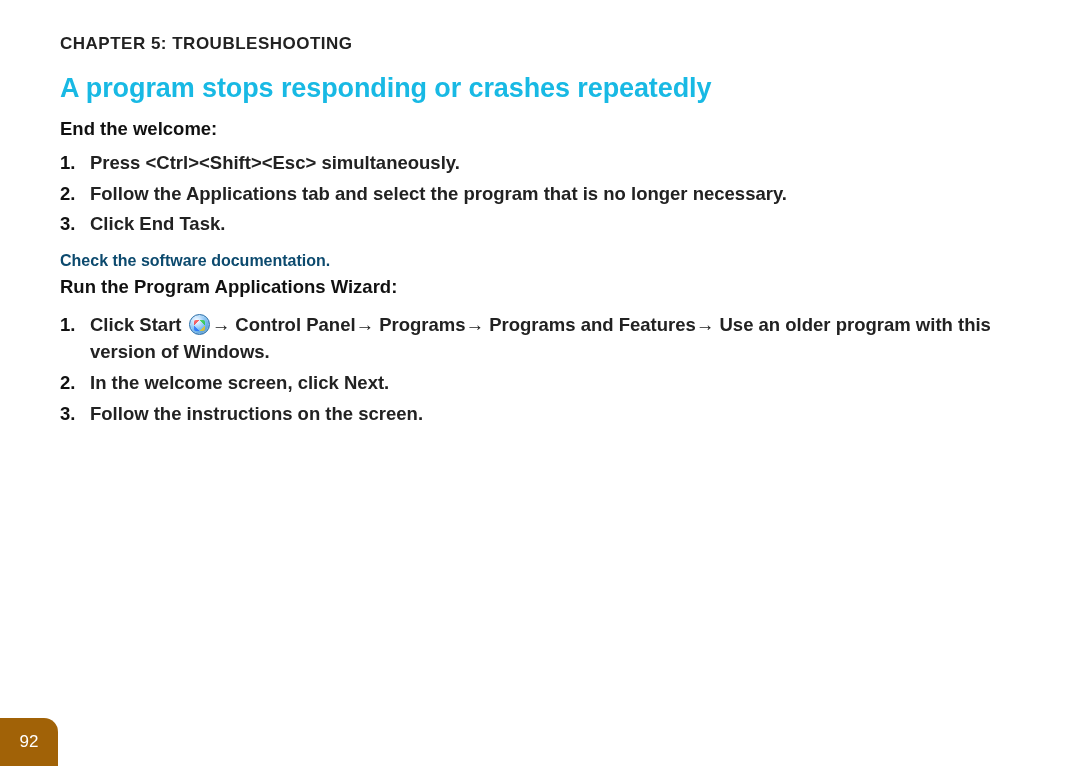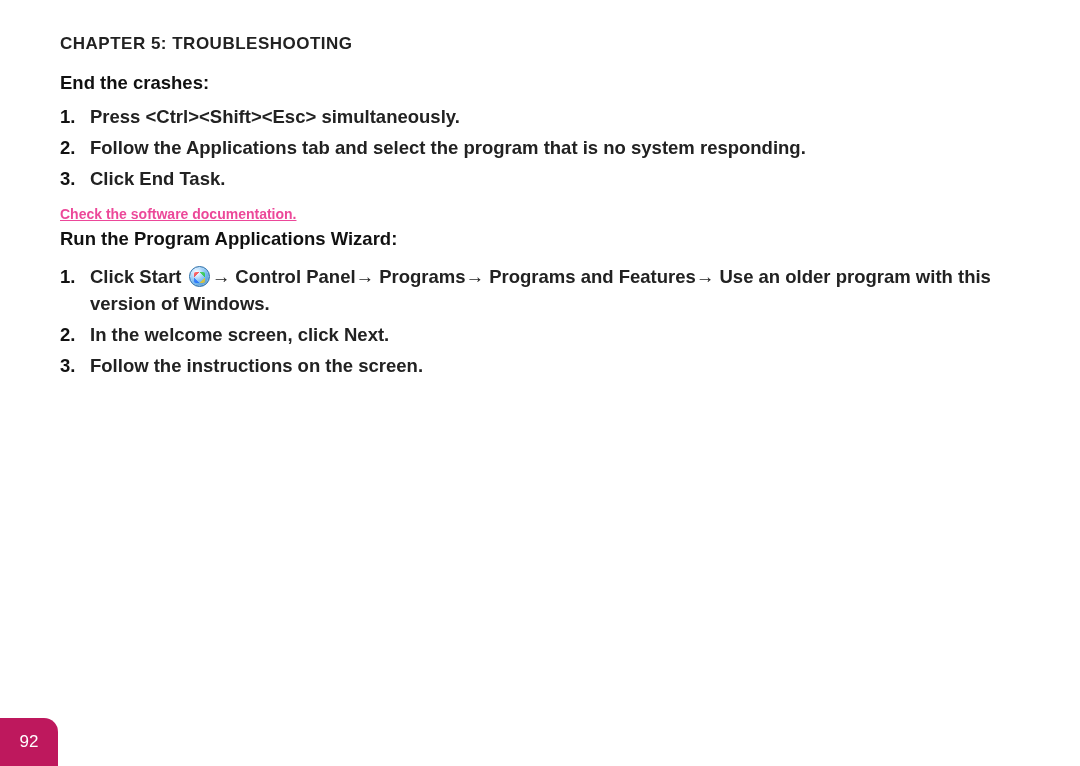--- a/index.html
+++ b/index.html
@@ -1,50 +1,51 @@
 <!DOCTYPE html>
 <html><head>
 <meta charset="utf-8">
 <style>
   * { box-sizing: border-box; margin: 0; padding: 0; }
   html, body { width: 1080px; height: 766px; background: #ffffff; font-family: "Segoe UI", "Helvetica Neue", Arial, sans-serif; color: #1a1a1a; }
   .page { position: relative; width: 1080px; height: 766px; padding: 34px 60px 0 60px; }
   .chapter { font-size: 17px; font-weight: 700; letter-spacing: 0.5px; text-transform: uppercase; color: #222; margin-bottom: 18px; }
   .h-blue { color: #18b9e4; font-size: 27px; font-weight: 600; line-height: 1.25; margin-top: 12px; margin-bottom: 12px; letter-spacing: -0.1px; }
   .sub-bold { font-size: 18.5px; font-weight: 700; color: #111; margin-top: 6px; margin-bottom: 10px; }
-  .sub-bold-sp { font-size: 14px; font-weight: 700; color: #ec4899; margin-top: 14px; margin-bottom: 2px; text-decoration: underline; }
+  .sub-bold-sp { font-size: 16px; font-weight: 700; color: #0c4a6e; margin-top: 14px; margin-bottom: 2px; }
   .para { font-size: 18.5px; font-weight: 400; color: #222; line-height: 1.35; margin-top: 6px; }
   ol.steps { list-style: none; counter-reset: step; padding-left: 0; margin-top: 6px; }
   ol.steps > li { counter-increment: step; font-size: 18.5px; line-height: 1.45; color: #222; padding-left: 30px; position: relative; margin-bottom: 4px; }
   ol.steps > li::before { content: counter(step) "."; font-weight: 700; position: absolute; left: 0; top: 0; color: #111; }
   ol.steps.b > li::before { font-weight: 700; }
   .b { font-weight: 700; }
   .start-orb { display: inline-flex; vertical-align: -4px; width: 21px; height: 21px; border-radius: 50%; background: radial-gradient(circle at 35% 30%, #ffffff 0%, #cfe8ff 20%, #6fb7f0 55%, #2a6ea8 100%); border: 1px solid #2a6ea8; box-shadow: inset 0 0 2px rgba(255,255,255,0.8); margin: 0 2px; position: relative; }
   .start-orb::after { content: ""; position: absolute; left: 4px; top: 5px; width: 11px; height: 11px; background:
       linear-gradient(to bottom right, rgba(255,0,0,0.6) 0 25%, transparent 25%),
       linear-gradient(to bottom left,  rgba(0,200,0,0.6) 0 25%, transparent 25%),
       linear-gradient(to top right,    rgba(0,80,255,0.6) 0 25%, transparent 25%),
       linear-gradient(to top left,     rgba(255,200,0,0.7) 0 25%, transparent 25%);
       mix-blend-mode: normal; filter: blur(0.4px); border-radius: 2px; }
-  .page-tab { position: absolute; left: 0; bottom: 0; width: 58px; height: 48px; background: #be185d; border-top-right-radius: 14px; display: flex; align-items: center; justify-content: center; }
+  .page-tab { position: absolute; left: 0; bottom: 0; width: 58px; height: 48px; background: #a16207; border-top-right-radius: 14px; display: flex; align-items: center; justify-content: center; }
   .page-tab span { color: #fff; font-size: 17px; font-weight: 500; }
 </style>
 </head>
 <body>
 
 <div class="page">
 
   <div class="chapter">CHAPTER 5: TROUBLESHOOTING</div>
 
-  <div class="sub-bold">End the crashes:</div>
+  <div class="h-blue">A program stops responding or crashes repeatedly</div>
+  <div class="sub-bold">End the welcome:</div>
 
   <ol class="steps b">
     <li><span>Press &lt;Ctrl&gt;&lt;Shift&gt;&lt;Esc&gt; simultaneously.</span></li>
     <li>
-      <span>Follow the </span><span class="b">Applications</span><span> tab and select the program that is no system responding.</span>
+      <span>Follow the </span><span class="b">Applications</span><span> tab and select the program that is no longer necessary.</span>
     </li>
     <li>
       <span>Click </span><span class="b">End Task</span><span>.</span>
     </li>
   </ol>
 
   <div class="sub-bold-sp">Check the software documentation.</div>
 
   <div class="sub-bold">Run the Program Applications Wizard:</div>
 

